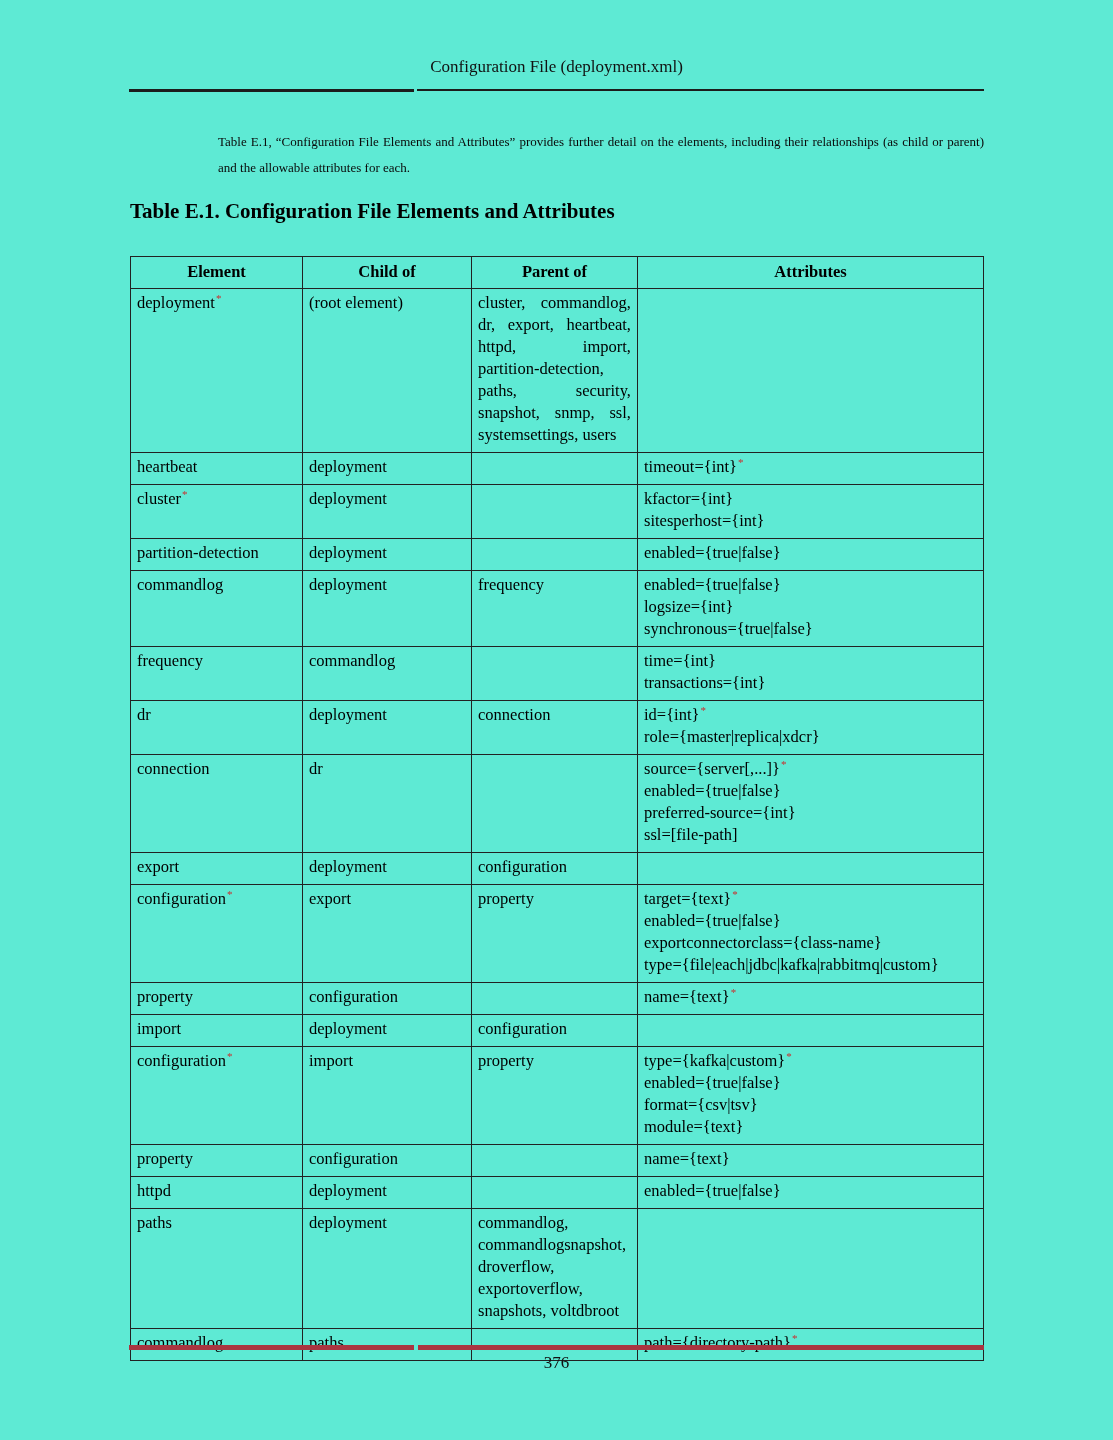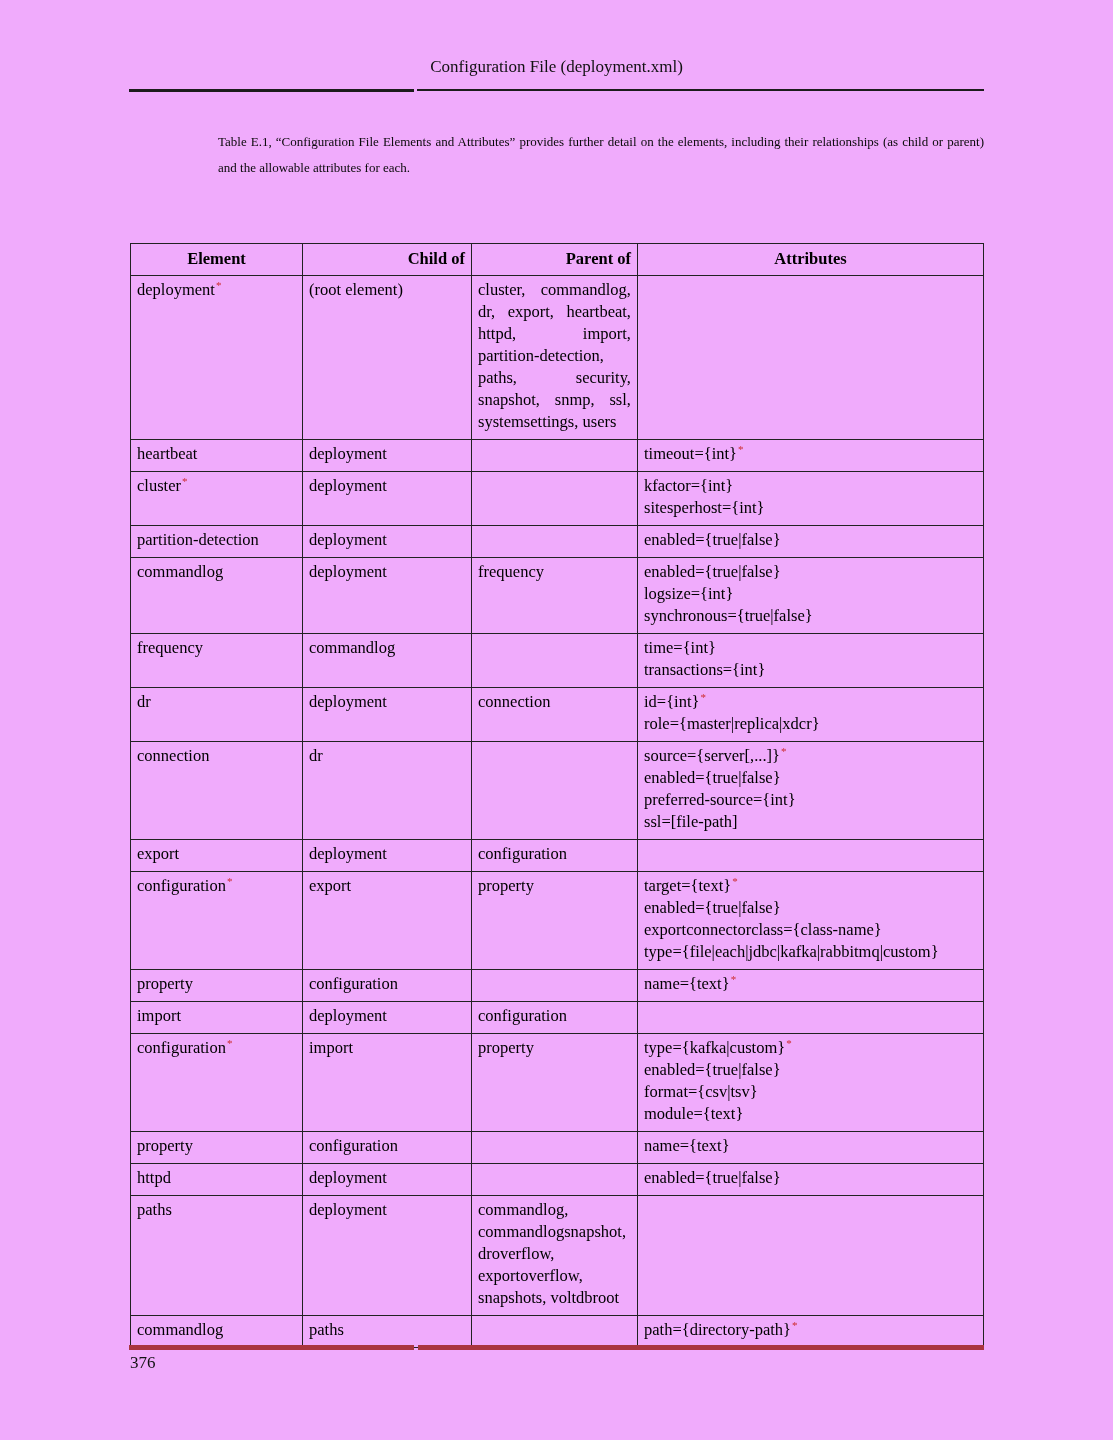--- a/index.html
+++ b/index.html
@@ -4,21 +4,21 @@
 <style>
   * { margin: 0; padding: 0; box-sizing: border-box; }
   html, body { background: #ffffff; }
   body {
     width: 1113px; height: 1440px;
     position: relative;
     font-family: "Liberation Serif", serif;
     color: #000;
     overflow: hidden;
   }
-  .page { position: absolute; inset: 0; background: #f0abfc; text-decoration: underline; }
+  .page { position: absolute; inset: 0; background: #5eead4; text-decoration: underline; }
 
   
   .running-header {
     position: absolute; top: 57px; left: 130px; width: 853px;
     text-align: center; font-size: 17px; color: #111;
   }
   .rule {
     position: absolute; left: 129px; width: 855px;
     display: flex; align-items: flex-start;
   }
@@ -36,70 +36,71 @@
   }
 
   
   .table-caption {
     position: absolute; top: 199px; left: 130px; width: 853px;
     font-size: 21px; font-weight: 700; color: #000;
   }
 
   
   table.config-table {
-    position: absolute; top: 243px; left: 130px;
+    position: absolute; top: 256px; left: 130px;
     width: 853px; table-layout: fixed; border-collapse: collapse;
     font-size: 16.5px; line-height: 22px;
   }
   .config-table col.c1 { width: 172px; }
   .config-table col.c2 { width: 169px; }
   .config-table col.c3 { width: 166px; }
   .config-table col.c4 { width: 346px; }
   .config-table th, .config-table td {
     border: 1px solid #222;
     vertical-align: top;
     padding: 3px 6px 6px 6px;
   }
   .config-table thead th {
     font-weight: 700; padding-top: 4px; padding-bottom: 5px;
   }
   .th-center { text-align: center; }
-  .th-left   { text-align: right; }
+  .th-left   { text-align: center; }
   td.cell-parent { text-align: justify; margin-left: 39px; }
   sup.star {
     color: #cc2b2b; font-size: 11px; line-height: 0;
     vertical-align: super; margin-left: 1px;
   }
   .attr-line { white-space: nowrap; }
 
   
   .footer-rule { top: 1345px; }
   .footer-rule .seg-left  { height: 5px; background: #a93540; }
   .footer-rule .seg-gap   { width: 4px; }
   .footer-rule .seg-right { height: 5px; background: #a93540; }
   .page-number {
     position: absolute; top: 1353px; left: 130px; width: 853px;
-    font-size: 17px; color: #111;
+    text-align: center; font-size: 17px; color: #111;
   }
 </style>
 </head>
 <body>
 
 <div class="page">
 
   <div class="running-header">Configuration File (deployment.xml)</div>
 
   <div class="rule header-rule">
     <div class="seg-left"></div>
     <div class="seg-gap"></div>
     <div class="seg-right"></div>
   </div>
 
   <p class="intro">Table E.1, “Configuration File Elements and Attributes” provides further detail on the elements, including their relationships (as child or parent) and the allowable attributes for each.</p>
 
+  <h2 class="table-caption">Table E.1. Configuration File Elements and Attributes</h2>
 
   <table class="config-table">
     <colgroup>
       <col class="c1">
         <col class="c2">
         <col class="c3">
         <col class="c4">
     </colgroup>
     <thead>
       <tr>

